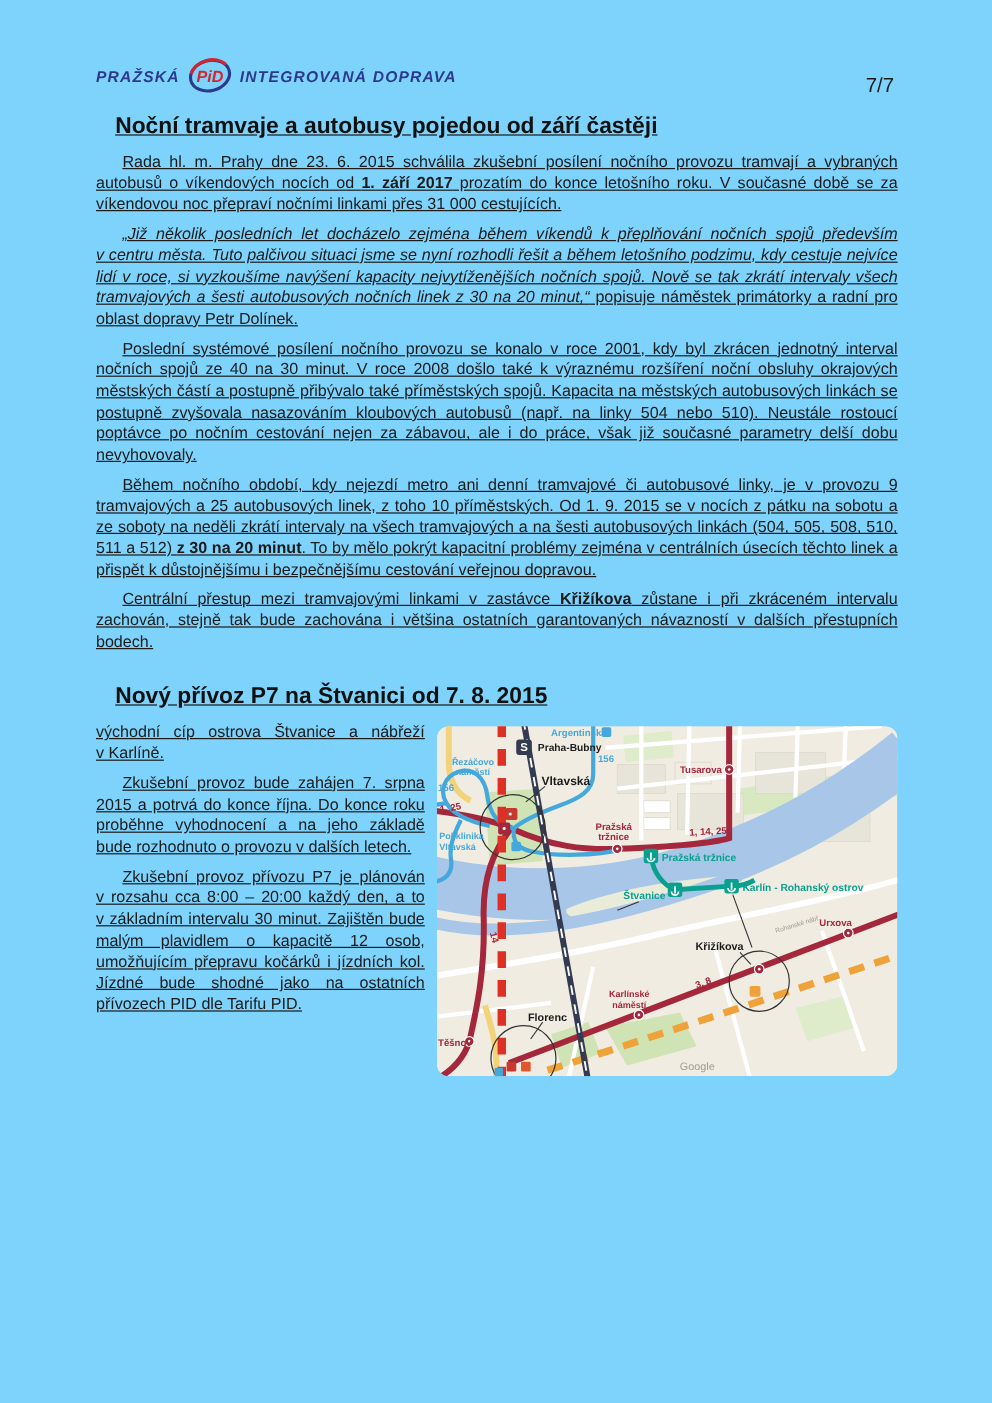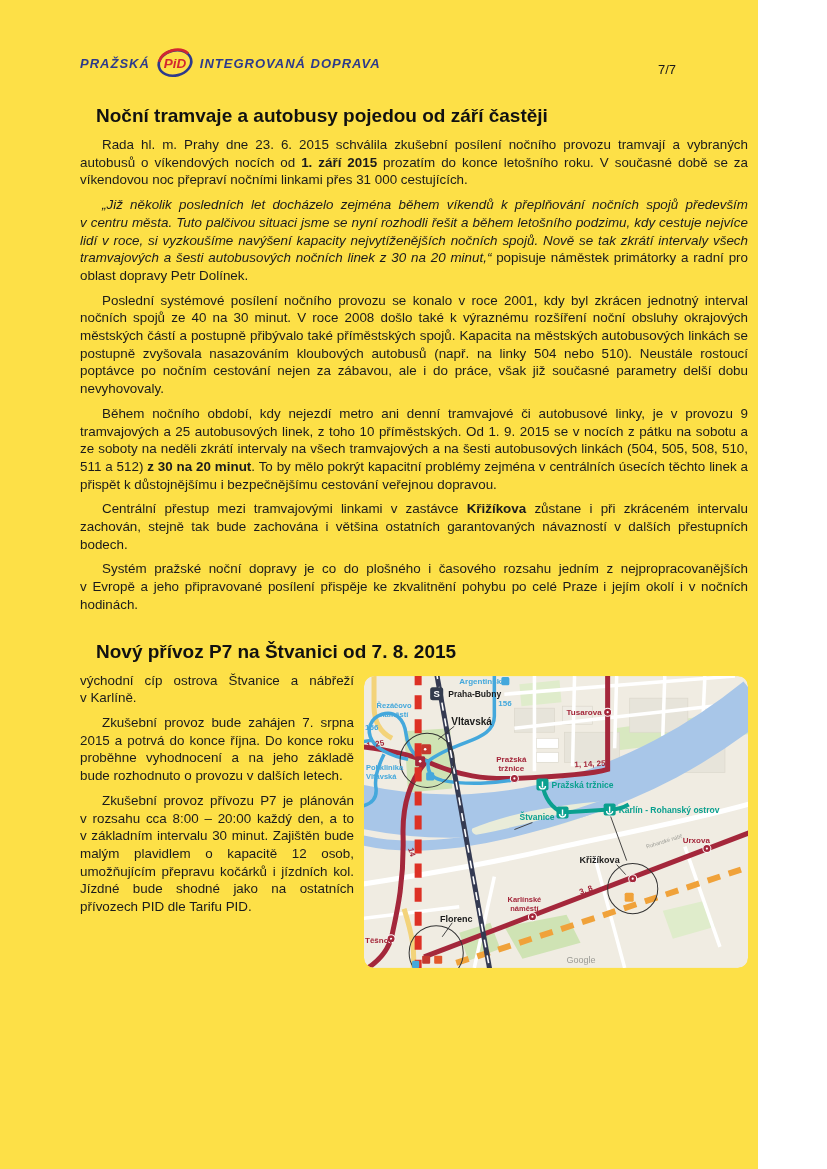--- a/index.html
+++ b/index.html
@@ -1,21 +1,21 @@
 <!DOCTYPE html>
 <html><head>
 <meta charset="utf-8">
 <style>
   html,body{margin:0;padding:0;}
   body{width:827px;height:1169px;background:#ffffff;font-family:"Liberation Sans",sans-serif;color:#1b1b1b;}
-  .page{position:relative;width:758px;height:1169px;background:#fde047;overflow:hidden;}
+  .page{position:relative;width:827px;height:1169px;background:#7dd3fc;overflow:hidden;}
   .logo{position:absolute;left:80px;top:46px;display:flex;align-items:center;gap:6px;}
   .logo-text{font-size:13px;font-weight:bold;font-style:italic;color:#2d3a8c;letter-spacing:1px;}
-  .pageno{position:absolute;right:82px;top:62px;font-size:13px;color:#1b1b1b;}
-  .content{position:absolute;left:80px;top:105px;width:668px;}
+  .pageno{position:absolute;right:82px;top:62px;font-size:17px;color:#1b1b1b;}
+  .content{position:absolute;left:80px;top:95px;width:668px;text-decoration:underline;}
   h1,h2{font-size:19px;font-weight:bold;margin:0 0 9px 16px;color:#111;}
   h2{margin-top:27px;}
   p{font-size:13.4px;line-height:17.7px;text-align:justify;text-indent:22px;margin:0 0 7px 0;}
   p.noindent{text-indent:0;}
   .quote{font-style:italic;}
   .wrapzone{overflow:visible;}
   .mapfig{float:right;width:384px;height:292px;margin:4px 0 6px 10px;border-radius:10px;overflow:hidden;}
   svg text{font-family:"Liberation Sans",sans-serif;}
 </style>
 </head>
@@ -32,26 +32,25 @@
       </g>
       <text x="19" y="22" text-anchor="middle" font-size="13.5" font-weight="bold" font-style="italic" fill="#d22730">PiD</text>
     </svg>
     <span class="logo-text">INTEGROVANÁ DOPRAVA</span>
   </div>
   <div class="pageno">7/7</div>
 
   <div class="content">
 
     <h1>Noční tramvaje a autobusy pojedou od září častěji</h1>
-    <p><span>Rada hl. m. Prahy dne 23. 6. 2015 schválila zkušební posílení nočního provozu tramvají a vybraných autobusů o&nbsp;víkendových nocích od </span><b>1. září 2015</b><span> prozatím do konce letošního roku. V&nbsp;současné době se za víkendovou noc přepraví nočními linkami přes 31&nbsp;000 cestujících.</span></p>
+    <p><span>Rada hl. m. Prahy dne 23. 6. 2015 schválila zkušební posílení nočního provozu tramvají a vybraných autobusů o&nbsp;víkendových nocích od </span><b>1. září 2017</b><span> prozatím do konce letošního roku. V&nbsp;současné době se za víkendovou noc přepraví nočními linkami přes 31&nbsp;000 cestujících.</span></p>
     <p><span class="quote">„Již několik posledních let docházelo zejména během víkendů k&nbsp;přeplňování nočních spojů především v&nbsp;centru města. Tuto palčivou situaci jsme se nyní rozhodli řešit a během letošního podzimu, kdy cestuje nejvíce lidí v&nbsp;roce, si vyzkoušíme navýšení kapacity nejvytíženějších nočních spojů. Nově se tak zkrátí intervaly všech tramvajových a šesti autobusových nočních linek z&nbsp;30 na 20 minut,“</span><span> popisuje náměstek primátorky a radní pro oblast dopravy Petr Dolínek.</span></p>
     <p>Poslední systémové posílení nočního provozu se konalo v&nbsp;roce 2001, kdy byl zkrácen jednotný interval nočních spojů ze 40 na 30 minut. V&nbsp;roce 2008 došlo také k&nbsp;výraznému rozšíření noční obsluhy okrajových městských částí a postupně přibývalo také příměstských spojů. Kapacita na městských autobusových linkách se postupně zvyšovala nasazováním kloubových autobusů (např. na linky 504 nebo 510). Neustále rostoucí poptávce po nočním cestování nejen za zábavou, ale i&nbsp;do práce, však již současné parametry delší dobu nevyhovovaly.</p>
     <p><span>Během nočního období, kdy nejezdí metro ani denní tramvajové či autobusové linky, je v&nbsp;provozu 9 tramvajových a 25 autobusových linek, z&nbsp;toho 10 příměstských. Od 1. 9. 2015 se v&nbsp;nocích z&nbsp;pátku na sobotu a ze soboty na neděli zkrátí intervaly na všech tramvajových a na šesti autobusových linkách (504, 505, 508, 510, 511 a 512) </span><b>z 30 na 20 minut</b><span>. To by mělo pokrýt kapacitní problémy zejména v&nbsp;centrálních úsecích těchto linek a přispět k&nbsp;důstojnějšímu i&nbsp;bezpečnějšímu cestování veřejnou dopravou.</span></p>
     <p><span>Centrální přestup mezi tramvajovými linkami v&nbsp;zastávce </span><b>Křižíkova</b><span> zůstane i&nbsp;při zkráceném intervalu zachován, stejně tak bude zachována i&nbsp;většina ostatních garantovaných návazností v&nbsp;dalších přestupních bodech.</span></p>
-    <p>Systém pražské noční dopravy je co do plošného i&nbsp;časového rozsahu jedním z&nbsp;nejpropracovanějších v&nbsp;Evropě a jeho připravované posílení přispěje ke zkvalitnění pohybu po celé Praze i&nbsp;jejím okolí i&nbsp;v&nbsp;nočních hodinách.</p>
 
     <h2>Nový přívoz P7 na Štvanici od 7. 8. 2015</h2>
 
     <div class="wrapzone">
 
       <div class="mapfig">
       <svg width="384" height="292" viewBox="0 0 383 291">
         <defs>
               <clipPath id="mapclip">
                 <rect x="0" y="0" width="383" height="291" rx="10"></rect>

